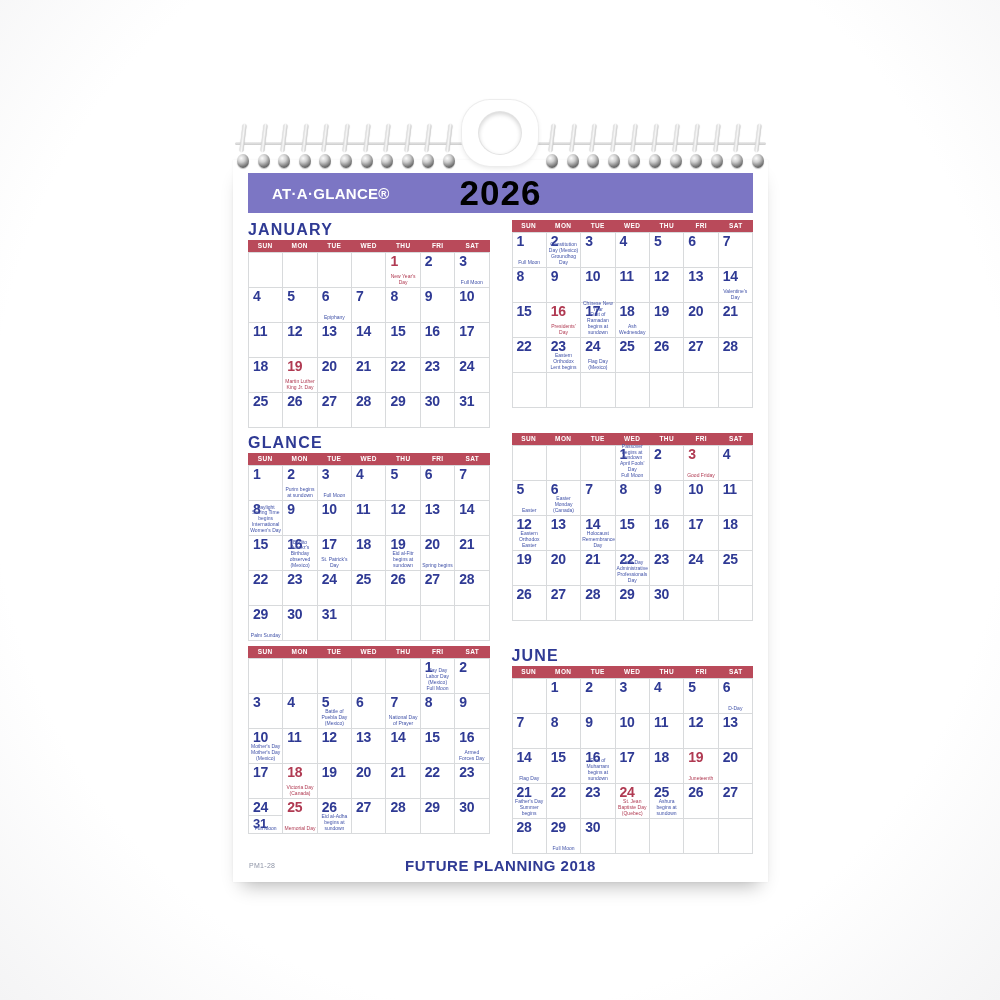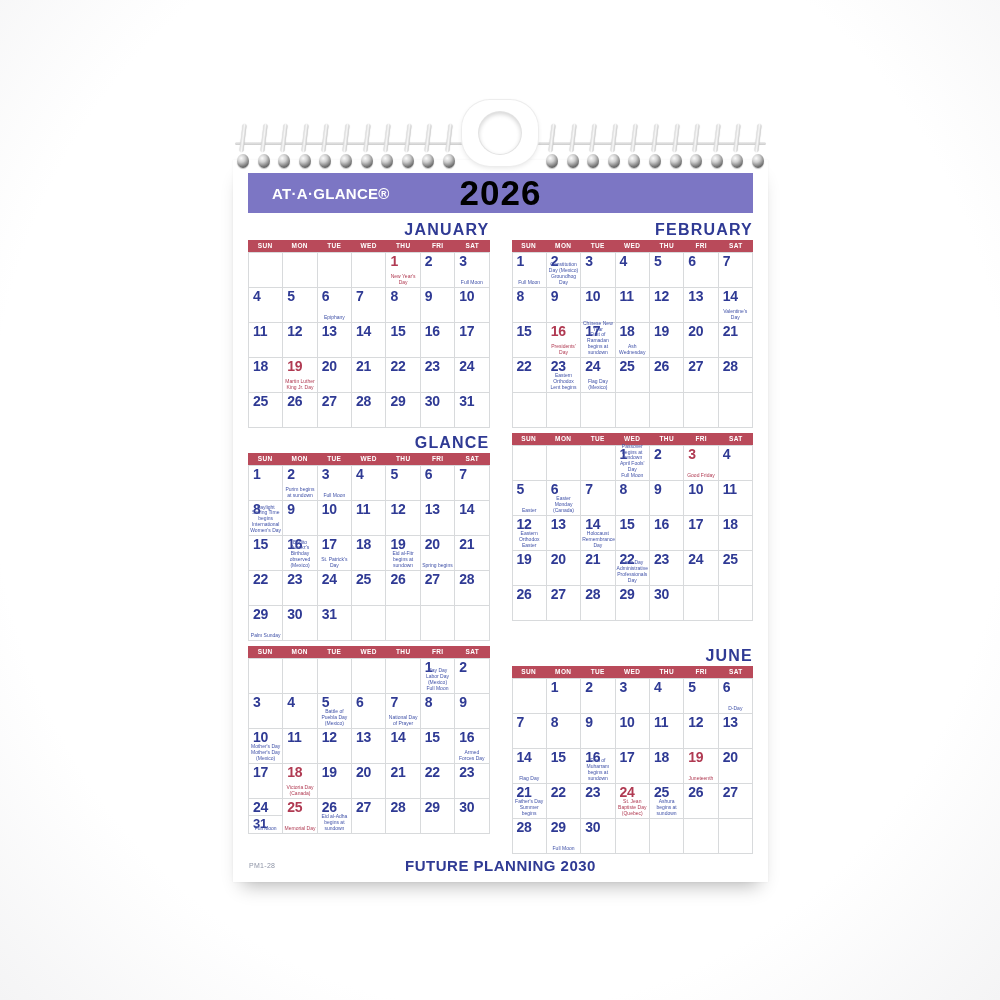--- a/index.html
+++ b/index.html
@@ -58,21 +58,21 @@
   .year{
     position:absolute;left:0;right:0;text-align:center;color:#000000;
     font-weight:bold;font-size:35px;letter-spacing:1px;
   }
   
   .months{
     position:absolute;left:15px;top:60px;width:505px;
     display:grid;grid-template-columns:1fr 1fr;column-gap:22px;row-gap:5px;
   }
   .month-title{
-    text-align:right;color:var(--ink,#2f3a94);font-weight:bold;
+    text-align:left;color:var(--ink,#2f3a94);font-weight:bold;
     font-size:16px;letter-spacing:1.2px;height:20px;line-height:20px;
   }
   .weekday-row{display:grid;grid-template-columns:repeat(7,1fr);background:var(--bar,#b94a5a);height:12px;}
   .weekday{color:#fff;font-size:6.5px;font-weight:bold;text-align:center;line-height:12px;letter-spacing:.4px;}
   .mgrid{
     display:grid;grid-template-columns:repeat(7,1fr);grid-auto-rows:35px;
     border-left:1px solid var(--border,#d8dadc);border-top:1px solid var(--border,#d8dadc);
     background:#fff;
   }
   .cell{position:relative;border-right:1px solid var(--border,#d8dadc);border-bottom:1px solid var(--border,#d8dadc);}
@@ -257,21 +257,20 @@
             </div>
             <div class="cell">
               <div class="dnum">30</div>
             </div>
             <div class="cell">
               <div class="dnum">31</div>
             </div>
           </div>
         </section>
         <section class="month">
-          <div class="month-title">FEBRUARY</div>
           <div class="weekday-row">
             <div class="weekday">SUN</div>
             <div class="weekday">MON</div>
             <div class="weekday">TUE</div>
             <div class="weekday">WED</div>
             <div class="weekday">THU</div>
             <div class="weekday">FRI</div>
             <div class="weekday">SAT</div>
           </div>
           <div class="mgrid">
@@ -932,16 +931,16 @@
             </div>
             <div class="cell"></div>
             <div class="cell"></div>
             <div class="cell"></div>
             <div class="cell"></div>
           </div>
         </section>
       </div>
 
     <span class="footer-code">PM1-28</span>
-    <span class="footer-title">FUTURE PLANNING 2030</span>
+    <span class="footer-title">FUTURE PLANNING 2018</span>
 
   </div>
 </div>
 
 </body></html>

